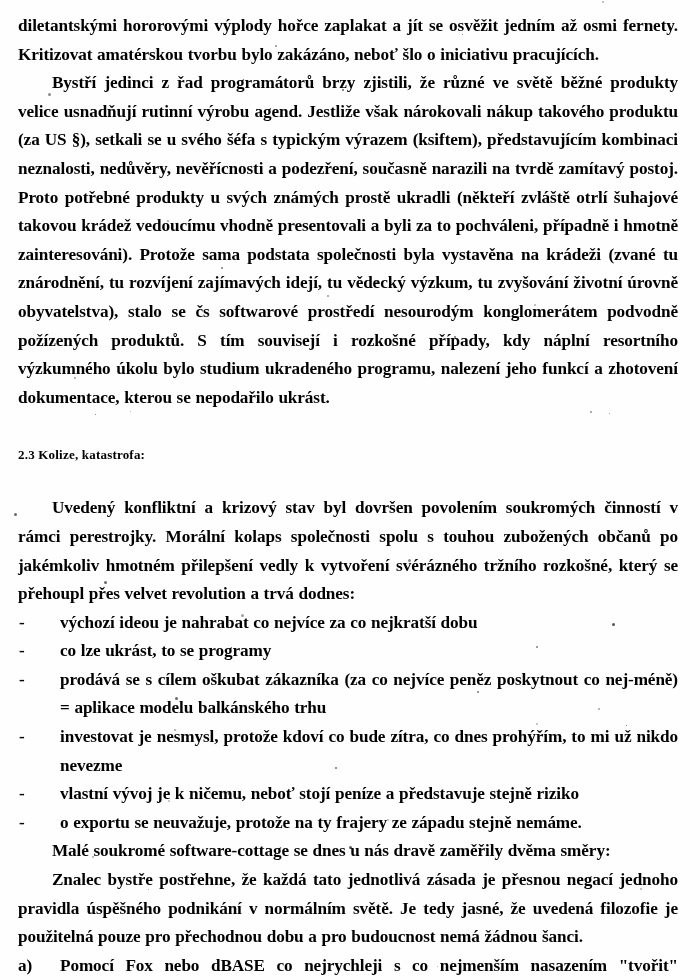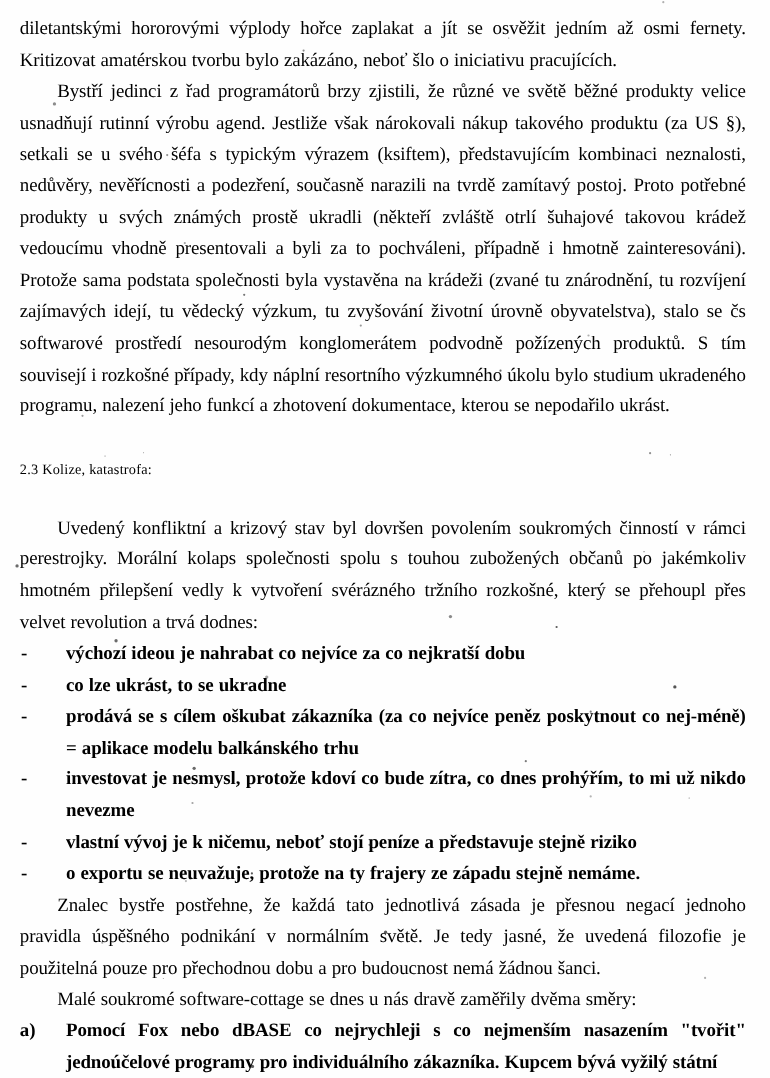--- a/index.html
+++ b/index.html
@@ -36,21 +36,21 @@
     position: absolute;
     background: #1a1a1a;
     border-radius: 50%;
     opacity: .55;
   }
 
   .block { position: relative; z-index: 2; }
 
   
   .para, .bullet, .heading, .listitem {
-    font-weight: 400;
+    font-weight: 700;
     -webkit-font-smoothing: none;
   }
 
   .para {
     text-align: justify;
     text-justify: inter-word;
     font-size: 17.2px;
     line-height: 28.6px;
     letter-spacing: -0.1px;
     margin: 0;
@@ -120,46 +120,46 @@
     <p class="para indent">Uvedený konfliktní a  krizový stav  byl dovršen povolením soukromých  činností v rámci perestrojky. Morální kolaps společnosti spolu s  touhou zubožených občanů po jakémkoliv hmotném  přilepšení  vedly  k vytvoření  svérázného  tržního rozkošné, který se  přehoupl  přes  velvet  revolution a trvá dodnes:</p>
   </div>
 
   <ul class="dashlist">
     <li>
       <span class="marker">-</span>
       <span class="bodytext">výchozí ideou je nahrabat co nejvíce za co nejkratší dobu</span>
     </li>
     <li>
       <span class="marker">-</span>
-      <span class="bodytext">co lze ukrást, to se ukradne</span>
+      <span class="bodytext">co lze ukrást, to se programy</span>
     </li>
     <li>
       <span class="marker">-</span>
       <span class="bodytext">prodává se s cílem oškubat  zákazníka (za  co  nejvíce  peněz poskytnout co    nej-méně) = aplikace modelu balkánského trhu</span>
     </li>
     <li>
       <span class="marker">-</span>
       <span class="bodytext">investovat je nesmysl, protože kdoví  co bude zítra, co dnes prohýřím, to mi už nikdo nevezme</span>
     </li>
     <li>
       <span class="marker">-</span>
       <span class="bodytext">vlastní vývoj je k ničemu,  neboť stojí peníze a představuje stejně riziko</span>
     </li>
     <li>
       <span class="marker">-</span>
       <span class="bodytext">o exportu se  neuvažuje, protože  na ty  frajery ze  západu stejně nemáme.</span>
     </li>
   </ul>
 
   <div class="block">
+    <p class="para indent">Malé soukromé software-cottage se  dnes u nás dravě zaměřily dvěma směry:</p>
+  </div>
+
+  <div class="block">
     <p class="para indent">Znalec bystře postřehne, že každá   tato jednotlivá zásada je přesnou negací jednoho   pravidla  úspěšného  podnikání  v normálním  světě. Je  tedy  jasné,  že uvedená filozofie je použitelná  pouze pro  přechodnou dobu  a pro  budoucnost nemá žádnou šanci.</p>
-  </div>
-
-  <div class="block">
-    <p class="para indent">Malé soukromé software-cottage se  dnes u nás dravě zaměřily dvěma směry:</p>
   </div>
 
   <ol class="alphalist">
     <li>
       <span class="marker">a)</span>
       <span class="bodytext">Pomocí Fox nebo dBASE co nejrychleji s co nejmenším nasazením "tvořit" jednoúčelové programy pro individuálního zákazníka. Kupcem bývá vyžilý státní</span>
     </li>
   </ol>
 
   <div id="speckle">

